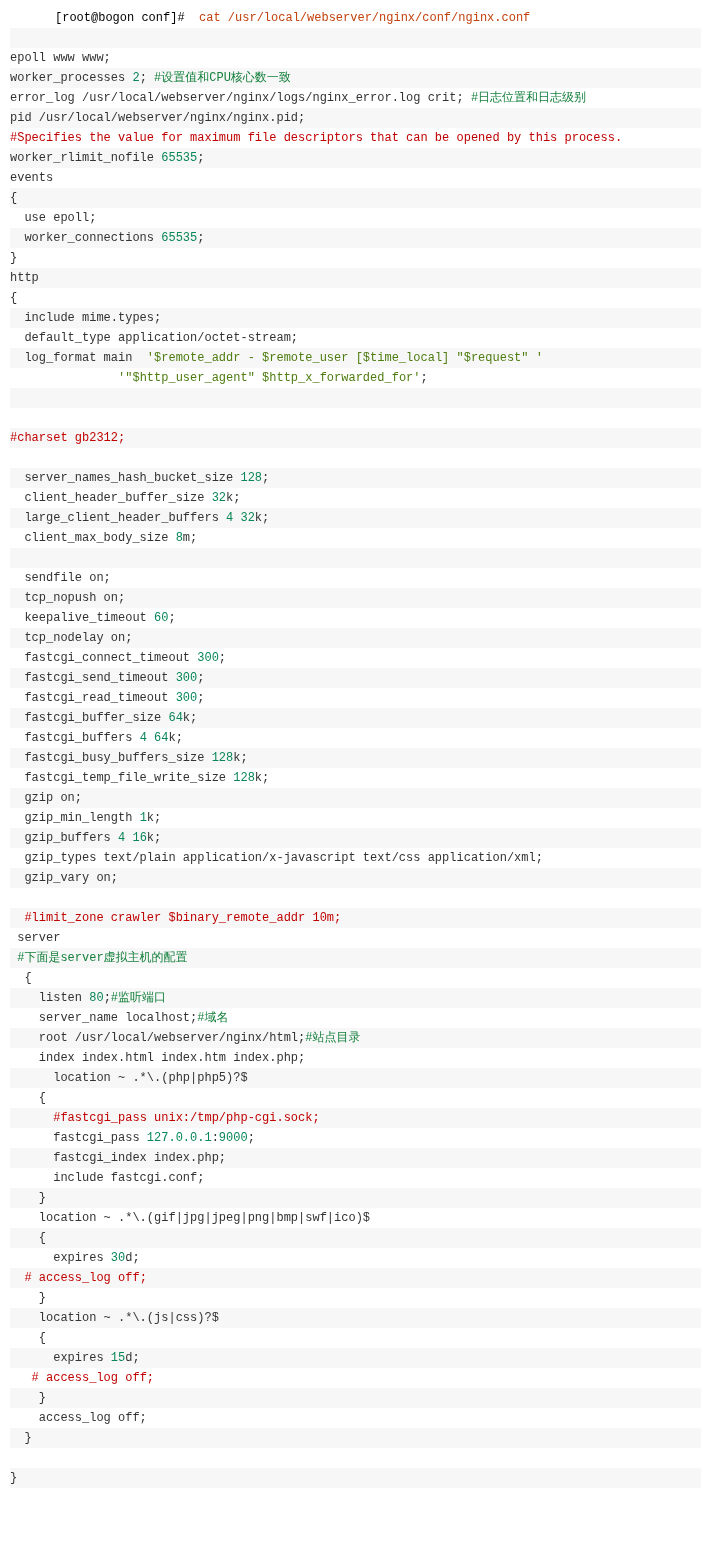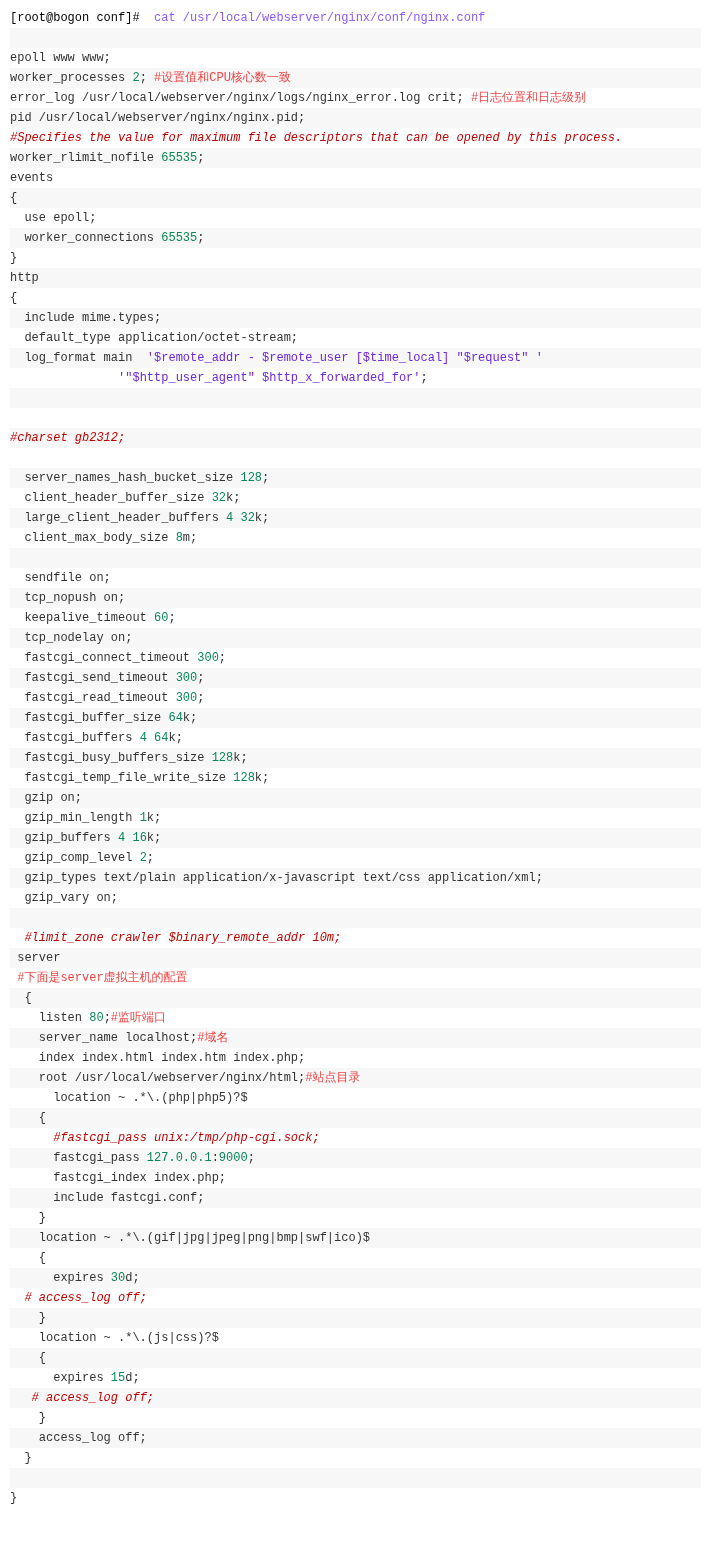--- a/index.html
+++ b/index.html
@@ -16,27 +16,27 @@
   .line {
     white-space: pre;
     min-height: 20px;
   }
   .line:nth-child(even) {
     background: #f7f7f7;
   }
   .line:nth-child(odd) {
     background: #ffffff;
   }
-  .prompt { color: #000; }
-  .cmd { color: #8b5cf6; }
+  .prompt { color: #000; margin-left: 45px; }
+  .cmd { color: #c2410c; }
   .txt { color: #333; }
   .num { color: #098658; }
-  .comment-hash { color: #c00000; font-style: italic; }
-  .comment-cn { color: #ef4444; }
-  .str { color: #6d28d9; }
+  .comment-hash { color: #c00000; }
+  .comment-cn { color: #15803d; }
+  .str { color: #4d7c0f; }
 </style>
 </head>
 <body>
 
 <div class="code-block" id="code-container">
     <div class="line"><span class="prompt">[root@bogon conf]#  </span><span class="cmd">cat /usr/local/webserver/nginx/conf/nginx.conf</span></div>
     <div class="line"><span class="txt"></span></div>
     <div class="line"><span class="txt">epoll www www;</span></div>
     <div class="line"><span class="txt">worker_processes </span><span class="num">2</span><span class="txt">; </span><span class="comment-cn">#设置值和CPU核心数一致</span></div>
     <div class="line"><span class="txt">error_log /usr/local/webserver/nginx/logs/nginx_error.log crit; </span><span class="comment-cn">#日志位置和日志级别</span></div>
@@ -70,32 +70,31 @@
     <div class="line"><span class="txt">  fastcgi_connect_timeout </span><span class="num">300</span><span class="txt">;</span></div>
     <div class="line"><span class="txt">  fastcgi_send_timeout </span><span class="num">300</span><span class="txt">;</span></div>
     <div class="line"><span class="txt">  fastcgi_read_timeout </span><span class="num">300</span><span class="txt">;</span></div>
     <div class="line"><span class="txt">  fastcgi_buffer_size </span><span class="num">64</span><span class="txt">k;</span></div>
     <div class="line"><span class="txt">  fastcgi_buffers </span><span class="num">4</span><span class="txt"> </span><span class="num">64</span><span class="txt">k;</span></div>
     <div class="line"><span class="txt">  fastcgi_busy_buffers_size </span><span class="num">128</span><span class="txt">k;</span></div>
     <div class="line"><span class="txt">  fastcgi_temp_file_write_size </span><span class="num">128</span><span class="txt">k;</span></div>
     <div class="line"><span class="txt">  gzip on; </span></div>
     <div class="line"><span class="txt">  gzip_min_length </span><span class="num">1</span><span class="txt">k;</span></div>
     <div class="line"><span class="txt">  gzip_buffers </span><span class="num">4</span><span class="txt"> </span><span class="num">16</span><span class="txt">k;</span></div>
-    <div class="line"><span class="txt">  gzip_comp_level </span><span class="num">2</span><span class="txt">;</span></div>
     <div class="line"><span class="txt">  gzip_types text/plain application/x-javascript text/css application/xml;</span></div>
     <div class="line"><span class="txt">  gzip_vary on;</span></div>
     <div class="line"><span class="txt"> </span></div>
     <div class="line"><span class="txt">  </span><span class="comment-hash">#limit_zone crawler $binary_remote_addr 10m;</span></div>
     <div class="line"><span class="txt"> server</span></div>
     <div class="line"><span class="txt"> </span><span class="comment-cn">#下面是server虚拟主机的配置</span></div>
     <div class="line"><span class="txt">  {</span></div>
     <div class="line"><span class="txt">    listen </span><span class="num">80</span><span class="txt">;</span><span class="comment-cn">#监听端口</span></div>
     <div class="line"><span class="txt">    server_name localhost;</span><span class="comment-cn">#域名</span></div>
+    <div class="line"><span class="txt">    root /usr/local/webserver/nginx/html;</span><span class="comment-cn">#站点目录</span></div>
     <div class="line"><span class="txt">    index index.html index.htm index.php;</span></div>
-    <div class="line"><span class="txt">    root /usr/local/webserver/nginx/html;</span><span class="comment-cn">#站点目录</span></div>
     <div class="line"><span class="txt">      location ~ .*\.(php|php5)?$</span></div>
     <div class="line"><span class="txt">    {</span></div>
     <div class="line"><span class="txt">      </span><span class="comment-hash">#fastcgi_pass unix:/tmp/php-cgi.sock;</span></div>
     <div class="line"><span class="txt">      fastcgi_pass </span><span class="num">127.0.0.1</span><span class="txt">:</span><span class="num">9000</span><span class="txt">;</span></div>
     <div class="line"><span class="txt">      fastcgi_index index.php;</span></div>
     <div class="line"><span class="txt">      include fastcgi.conf;</span></div>
     <div class="line"><span class="txt">    }</span></div>
     <div class="line"><span class="txt">    location ~ .*\.(gif|jpg|jpeg|png|bmp|swf|ico)$</span></div>
     <div class="line"><span class="txt">    {</span></div>
     <div class="line"><span class="txt">      expires </span><span class="num">30</span><span class="txt">d;</span></div>

